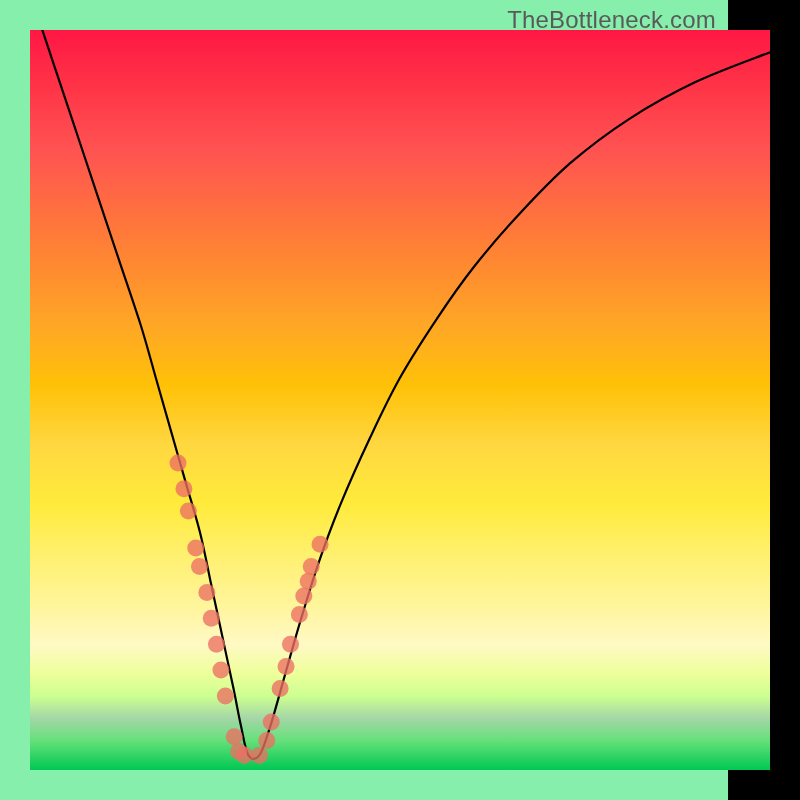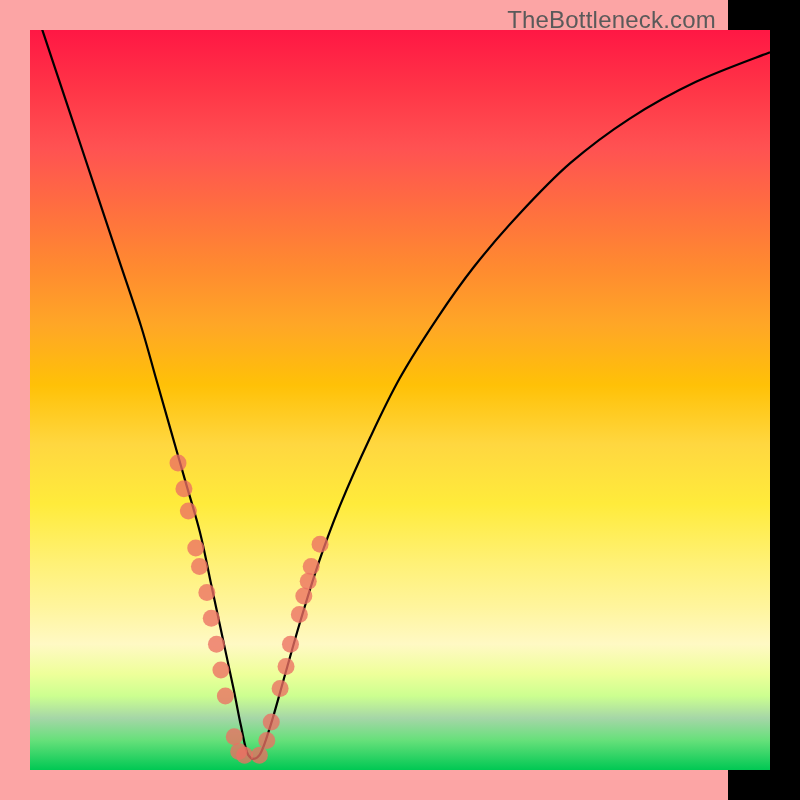--- a/index.html
+++ b/index.html
@@ -1,21 +1,21 @@
 <!DOCTYPE html>
 <html><head>
 <meta charset="utf-8">
 <style>
   * { margin: 0; padding: 0; box-sizing: border-box; }
   html, body { width: 800px; height: 800px; overflow: hidden; background: #000; }
   .frame {
     position: relative;
     width: 728px;
     height: 800px;
-    background: #fca5a5;
+    background: #86efac;
   }
   .plot-area {
     position: absolute;
     left: 30px;
     top: 30px;
     width: 740px;
     height: 740px;
     background: linear-gradient(to bottom,
       #ff1744 0%,
       #ff3547 8%,

